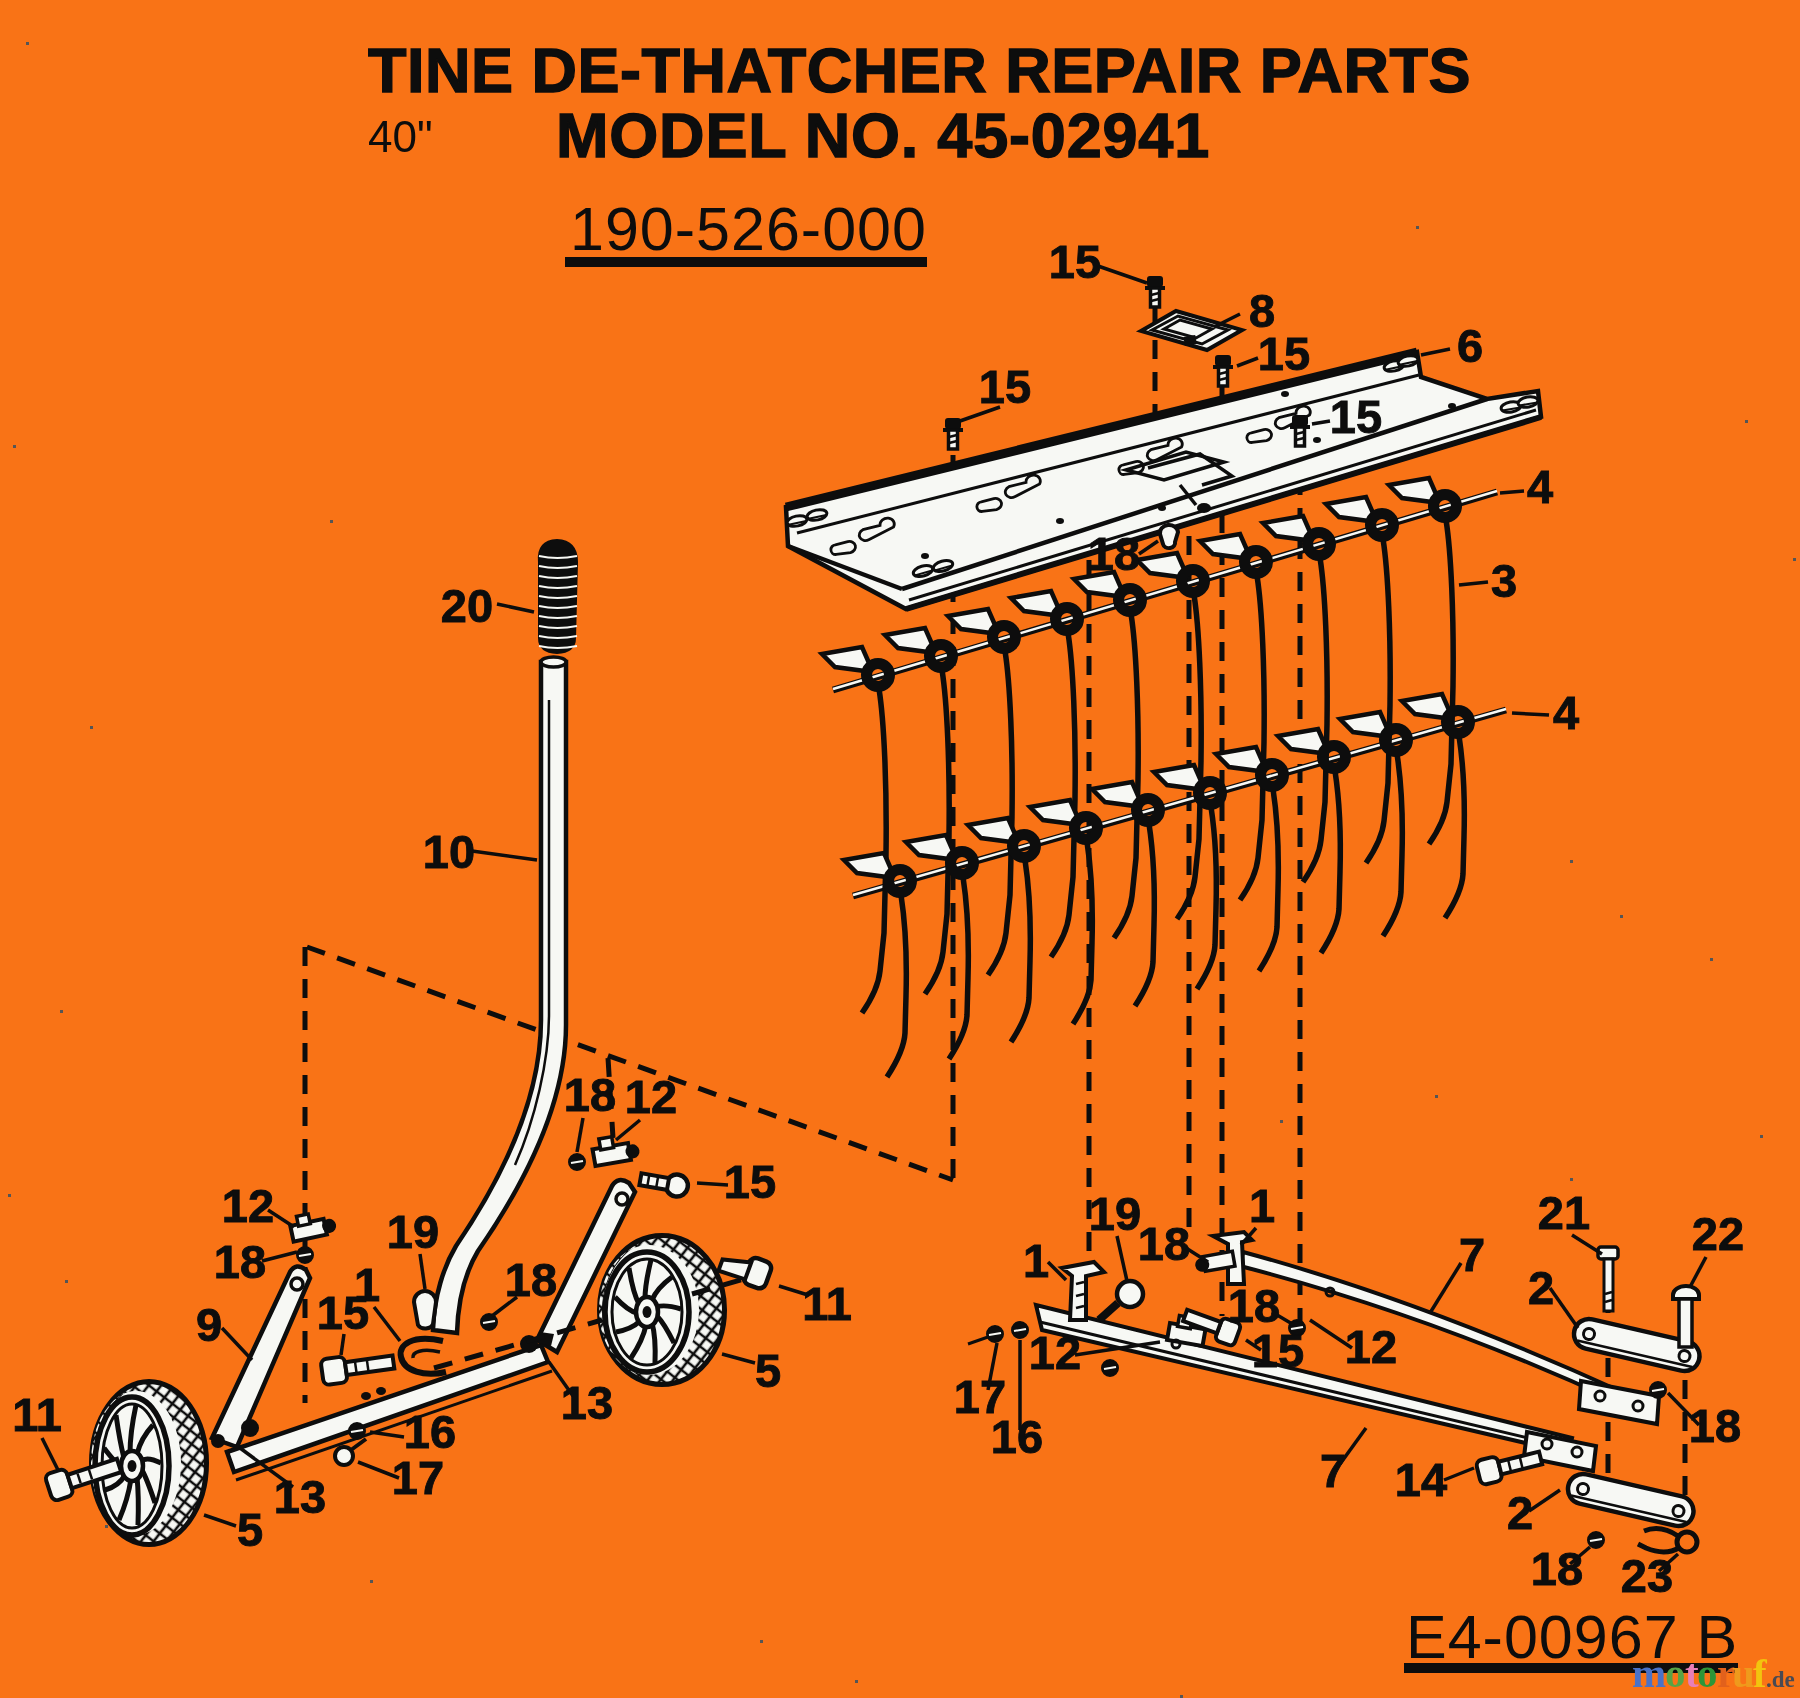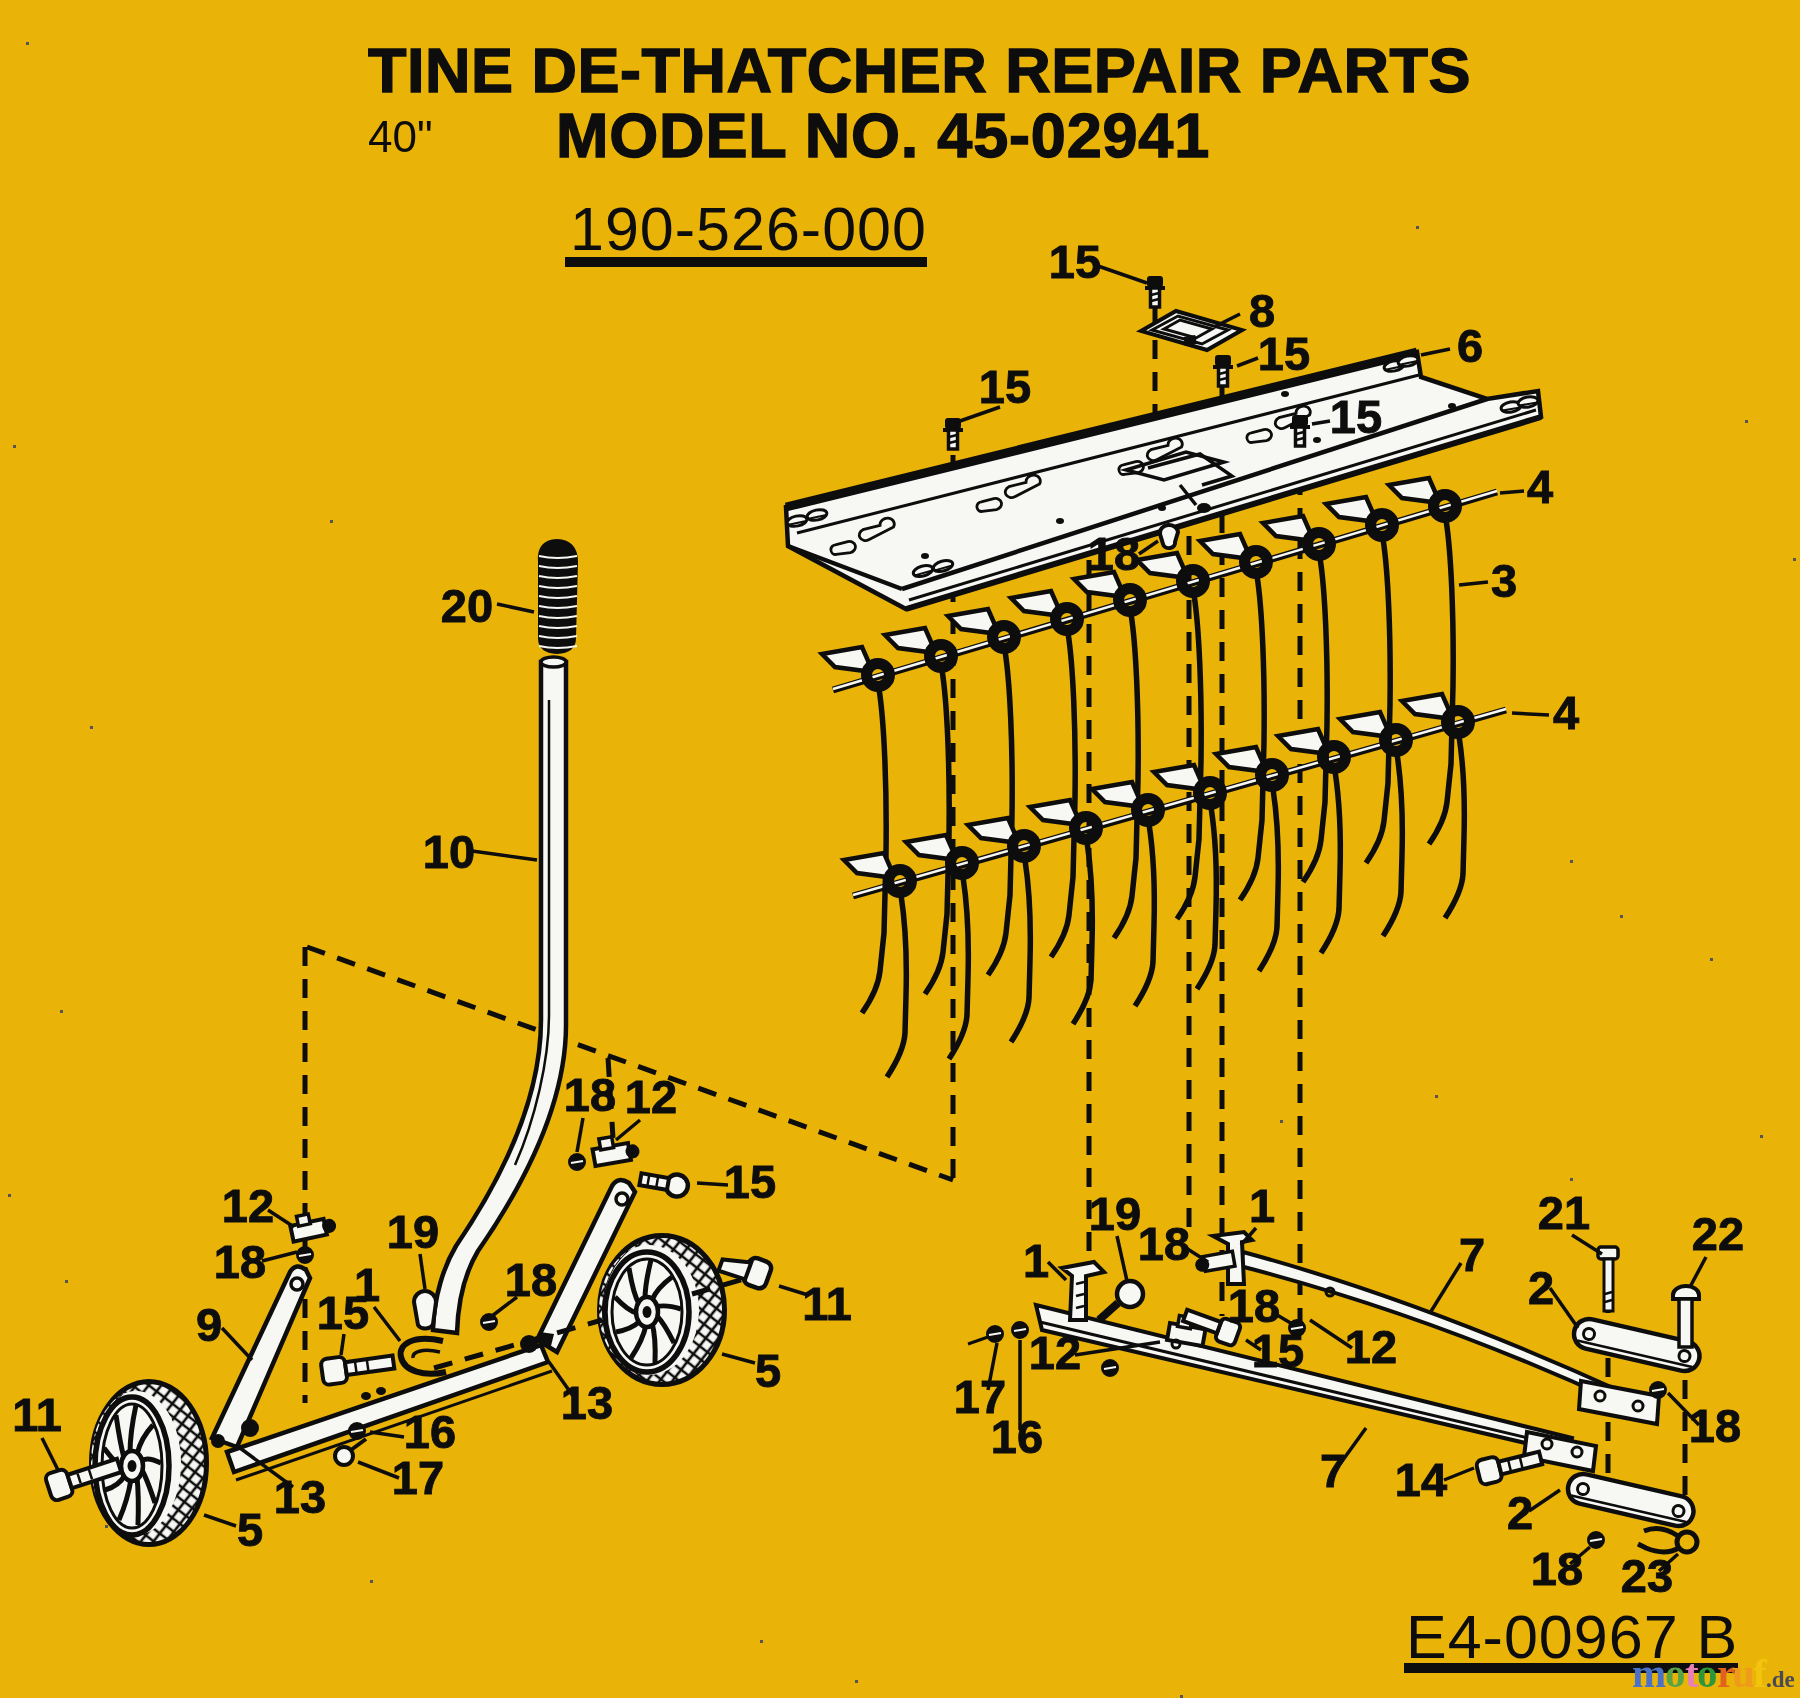--- a/index.html
+++ b/index.html
@@ -1,15 +1,15 @@
 <!DOCTYPE html>
 <html><head><meta charset="utf-8">
 <style>
 html,body{margin:0;padding:0;}
-#page{position:relative;width:1800px;height:1698px;background:#eab308;overflow:hidden;}
+#page{position:relative;width:1800px;height:1698px;background:#f97316;overflow:hidden;}
 </style></head>
 <body>
 <div id="page">
 <svg width="1800" height="1698" viewBox="0 0 1800 1698" font-family="Liberation Sans, sans-serif">
 <defs>
 <pattern id="dia" width="10" height="10" patternUnits="userSpaceOnUse" patternTransform="rotate(38)">
  <rect width="10" height="10" fill="#f7f8f4"></rect>
  <path d="M0 0H10V10H0Z" fill="none" stroke="#0d0d0d" stroke-width="2.6"></path>
 </pattern>
 <g id="tineU">

